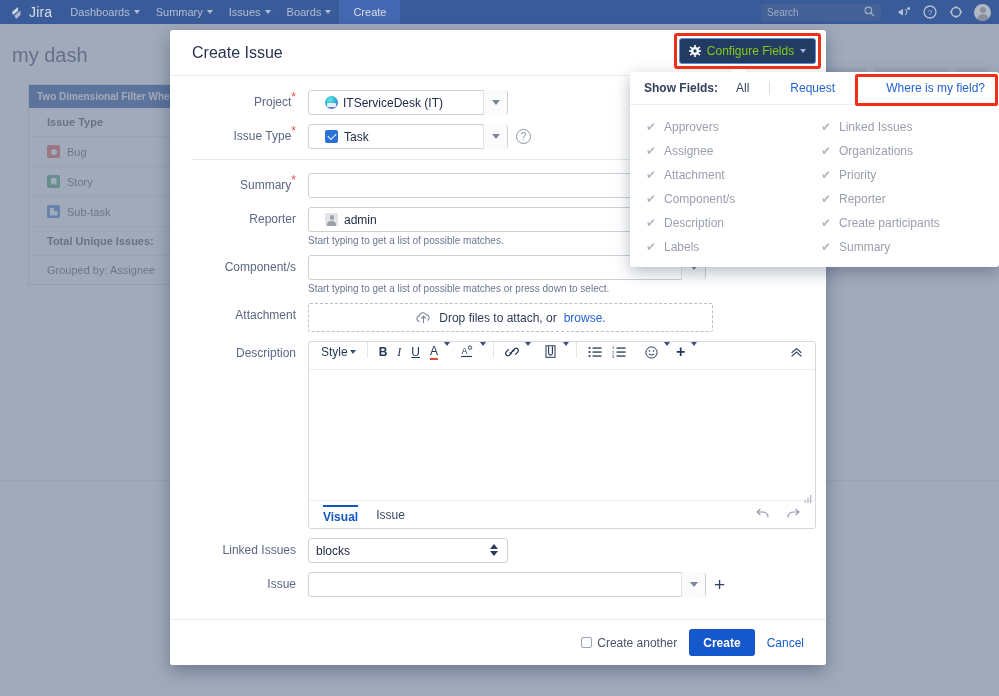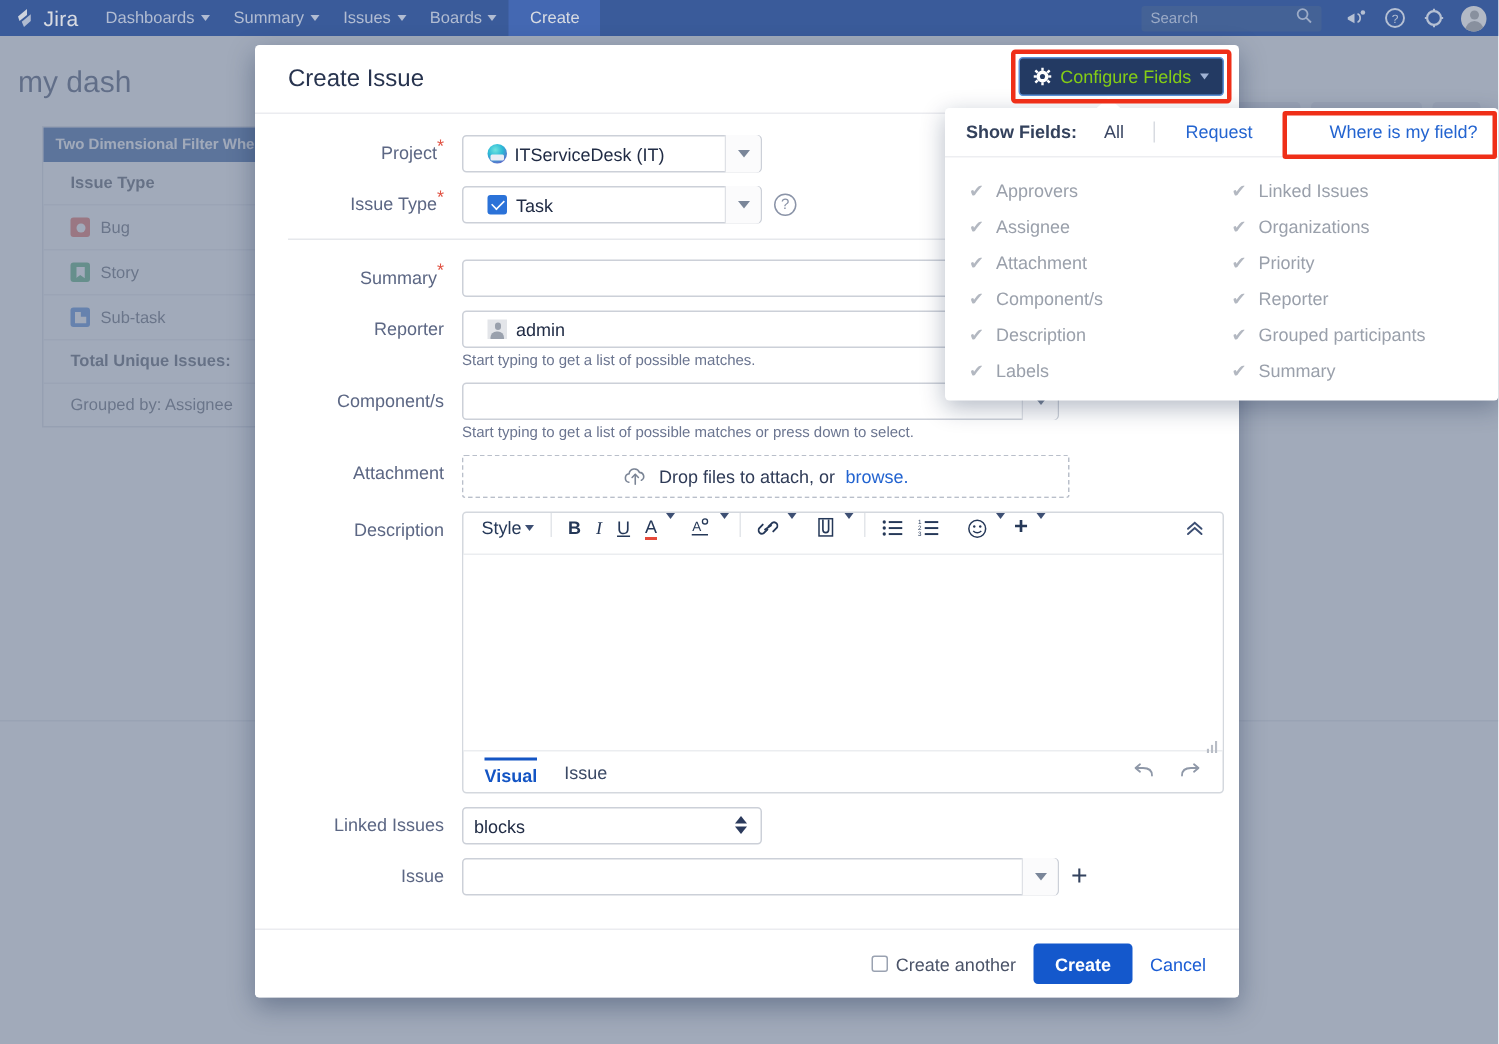--- a/index.html
+++ b/index.html
@@ -653,21 +653,21 @@
       <div class="cfg-cell">
         <span class="cfg-check">✔</span>
         <span>Reporter</span>
       </div>
       <div class="cfg-cell">
         <span class="cfg-check">✔</span>
         <span>Description</span>
       </div>
       <div class="cfg-cell">
         <span class="cfg-check">✔</span>
-        <span>Grouped participants</span>
+        <span>Create participants</span>
       </div>
       <div class="cfg-cell">
         <span class="cfg-check">✔</span>
         <span>Labels</span>
       </div>
       <div class="cfg-cell">
         <span class="cfg-check">✔</span>
         <span>Summary</span>
       </div>
     </div>

